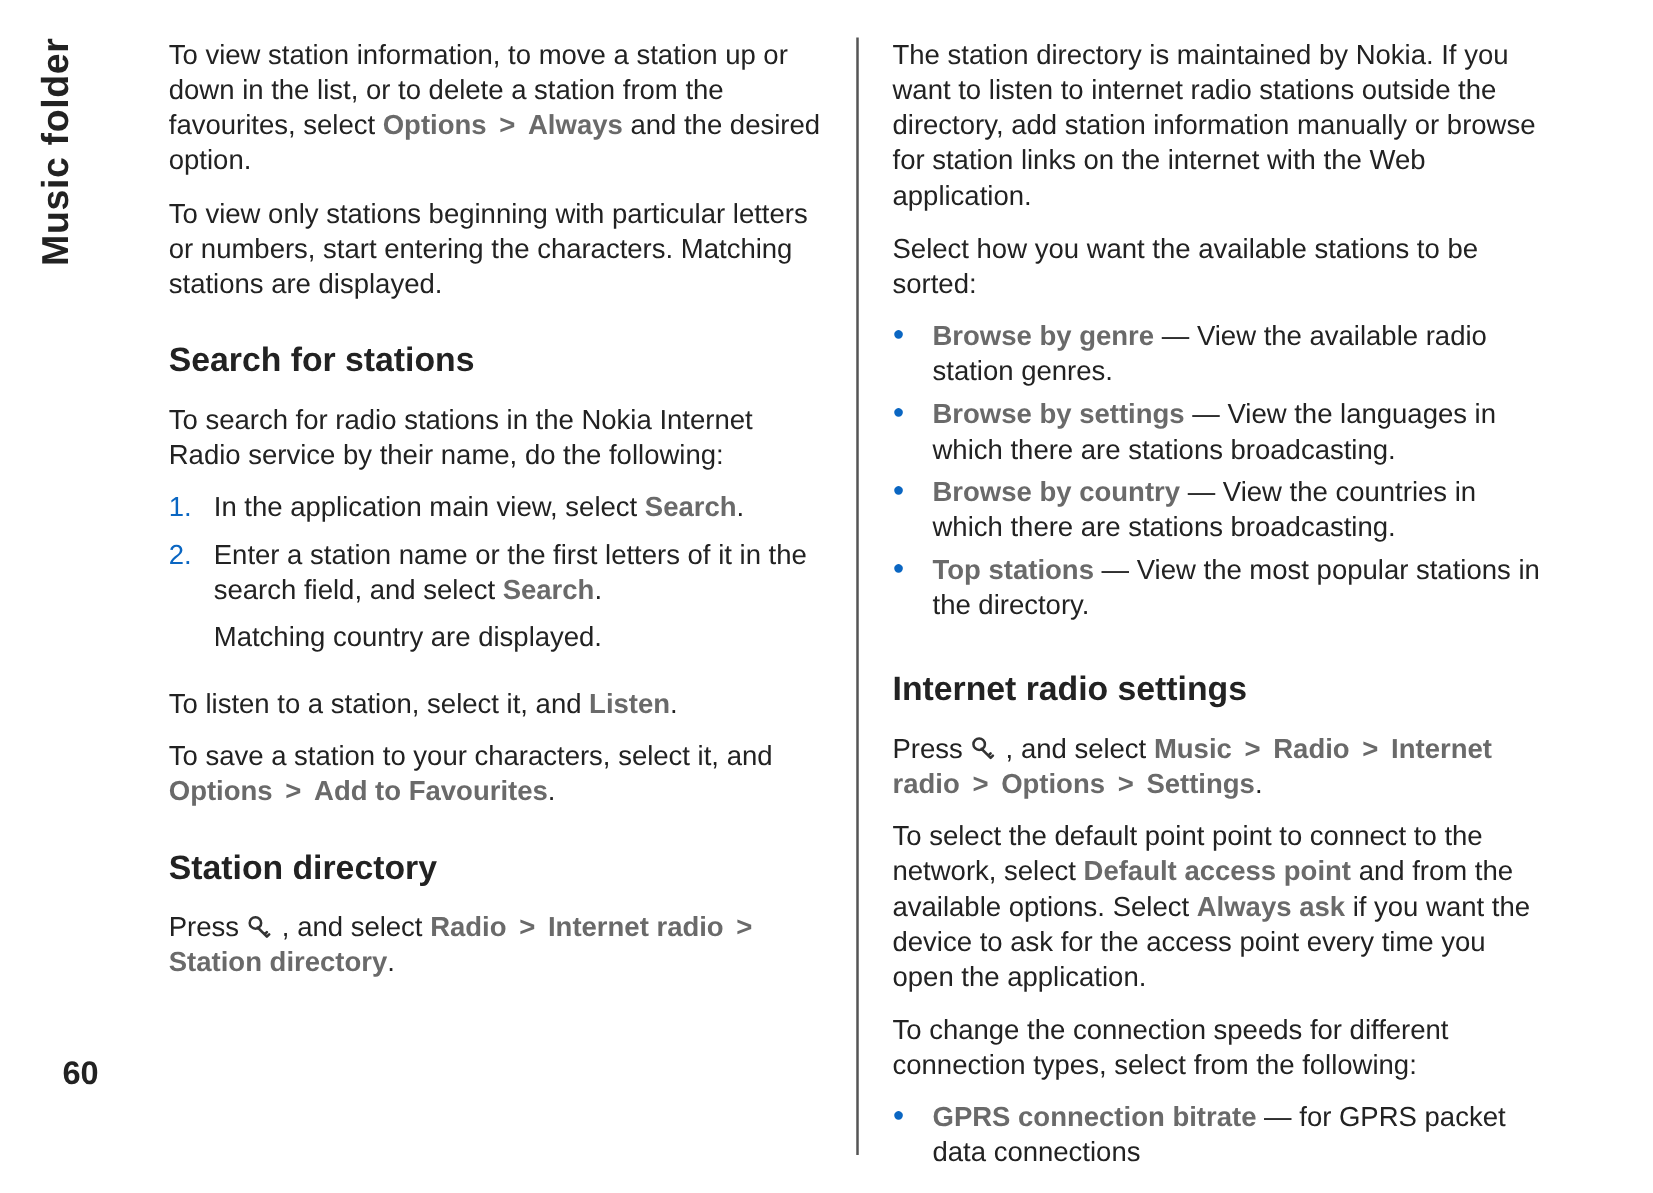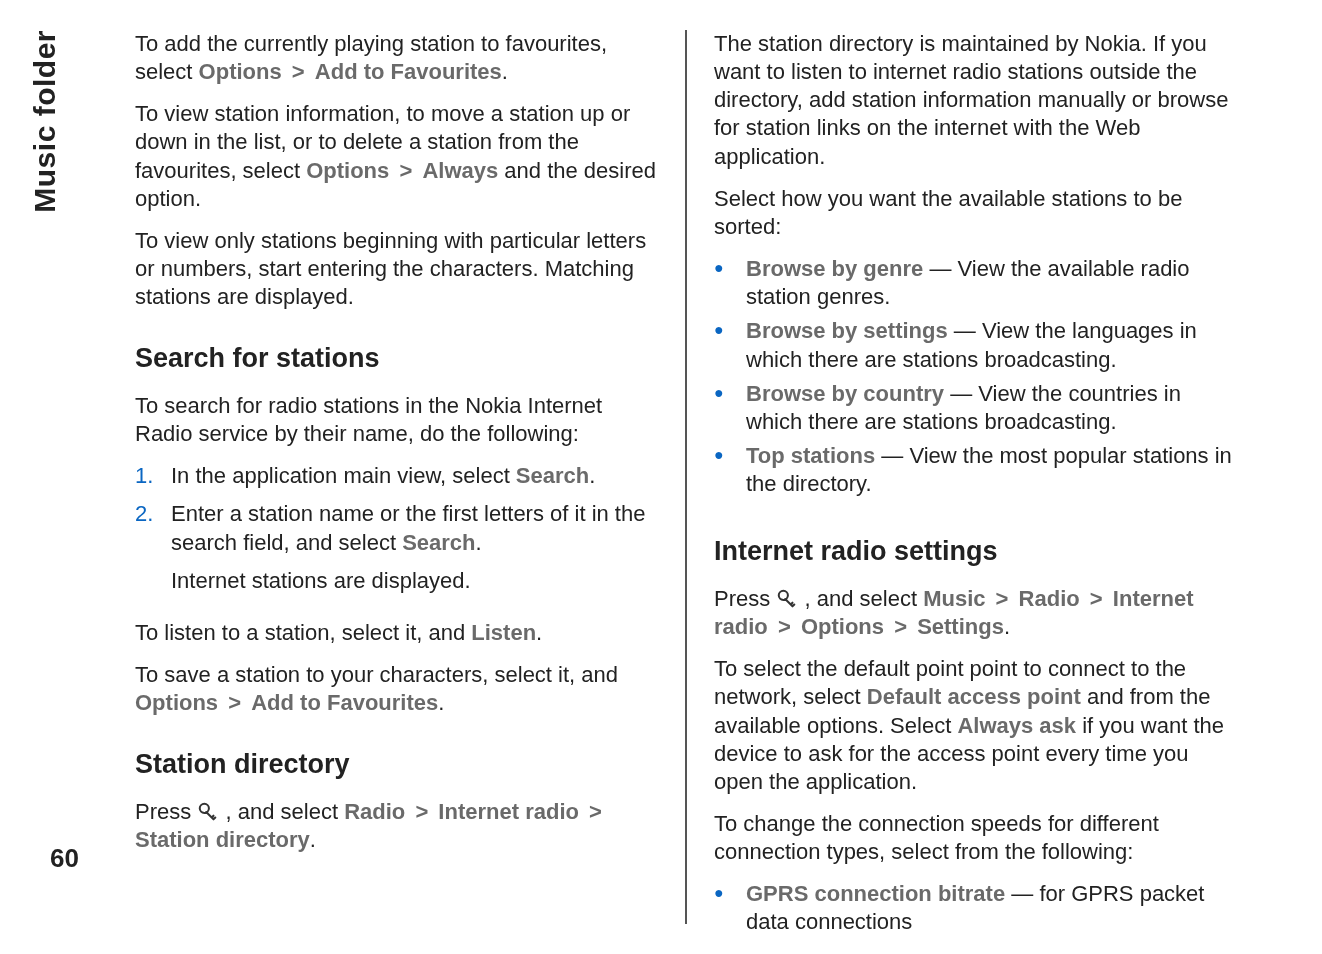--- a/index.html
+++ b/index.html
@@ -99,26 +99,20 @@
 <body>
 
 <div class="page">
   <div class="side-label">Music folder</div>
   <div class="page-number">60</div>
 
   <div class="columns">
 
     <div class="col">
 
-      <p class="para">
-        <span>To add the currently playing station to favourites, select </span>
-        <span class="bold-link">Options</span>
-        <span class="gt">&gt;</span>
-        <span class="bold-link">Add to Favourites</span><span>.</span>
-      </p>
 
       <p class="para">
         <span>To view station information, to move a station up or down in the list, or to delete a station from the favourites, select </span>
         <span class="bold-link">Options</span>
         <span class="gt">&gt;</span>
         <span class="bold-link">Always</span>
         <span> and the desired option.</span>
       </p>
 
       <p class="para">To view only stations beginning with particular letters or numbers, start entering the characters. Matching stations are displayed.</p>
@@ -134,21 +128,21 @@
             <span>In the application main view, select </span>
             <span class="bold-link">Search</span><span>.</span>
           </span>
         </li>
         <li>
           <span class="num">2.</span>
           <span class="body">
             <span>Enter a station name or the first letters of it in the search field, and select </span>
             <span class="bold-link">Search</span><span>.</span>
             <div style="height:10px"></div>
-            <span>Internet stations are displayed.</span>
+            <span>Matching country are displayed.</span>
           </span>
         </li>
       </ol>
 
       <p class="para">
         <span>To listen to a station, select it, and </span>
         <span class="bold-link">Listen</span><span>.</span>
       </p>
 
       <p class="para">

